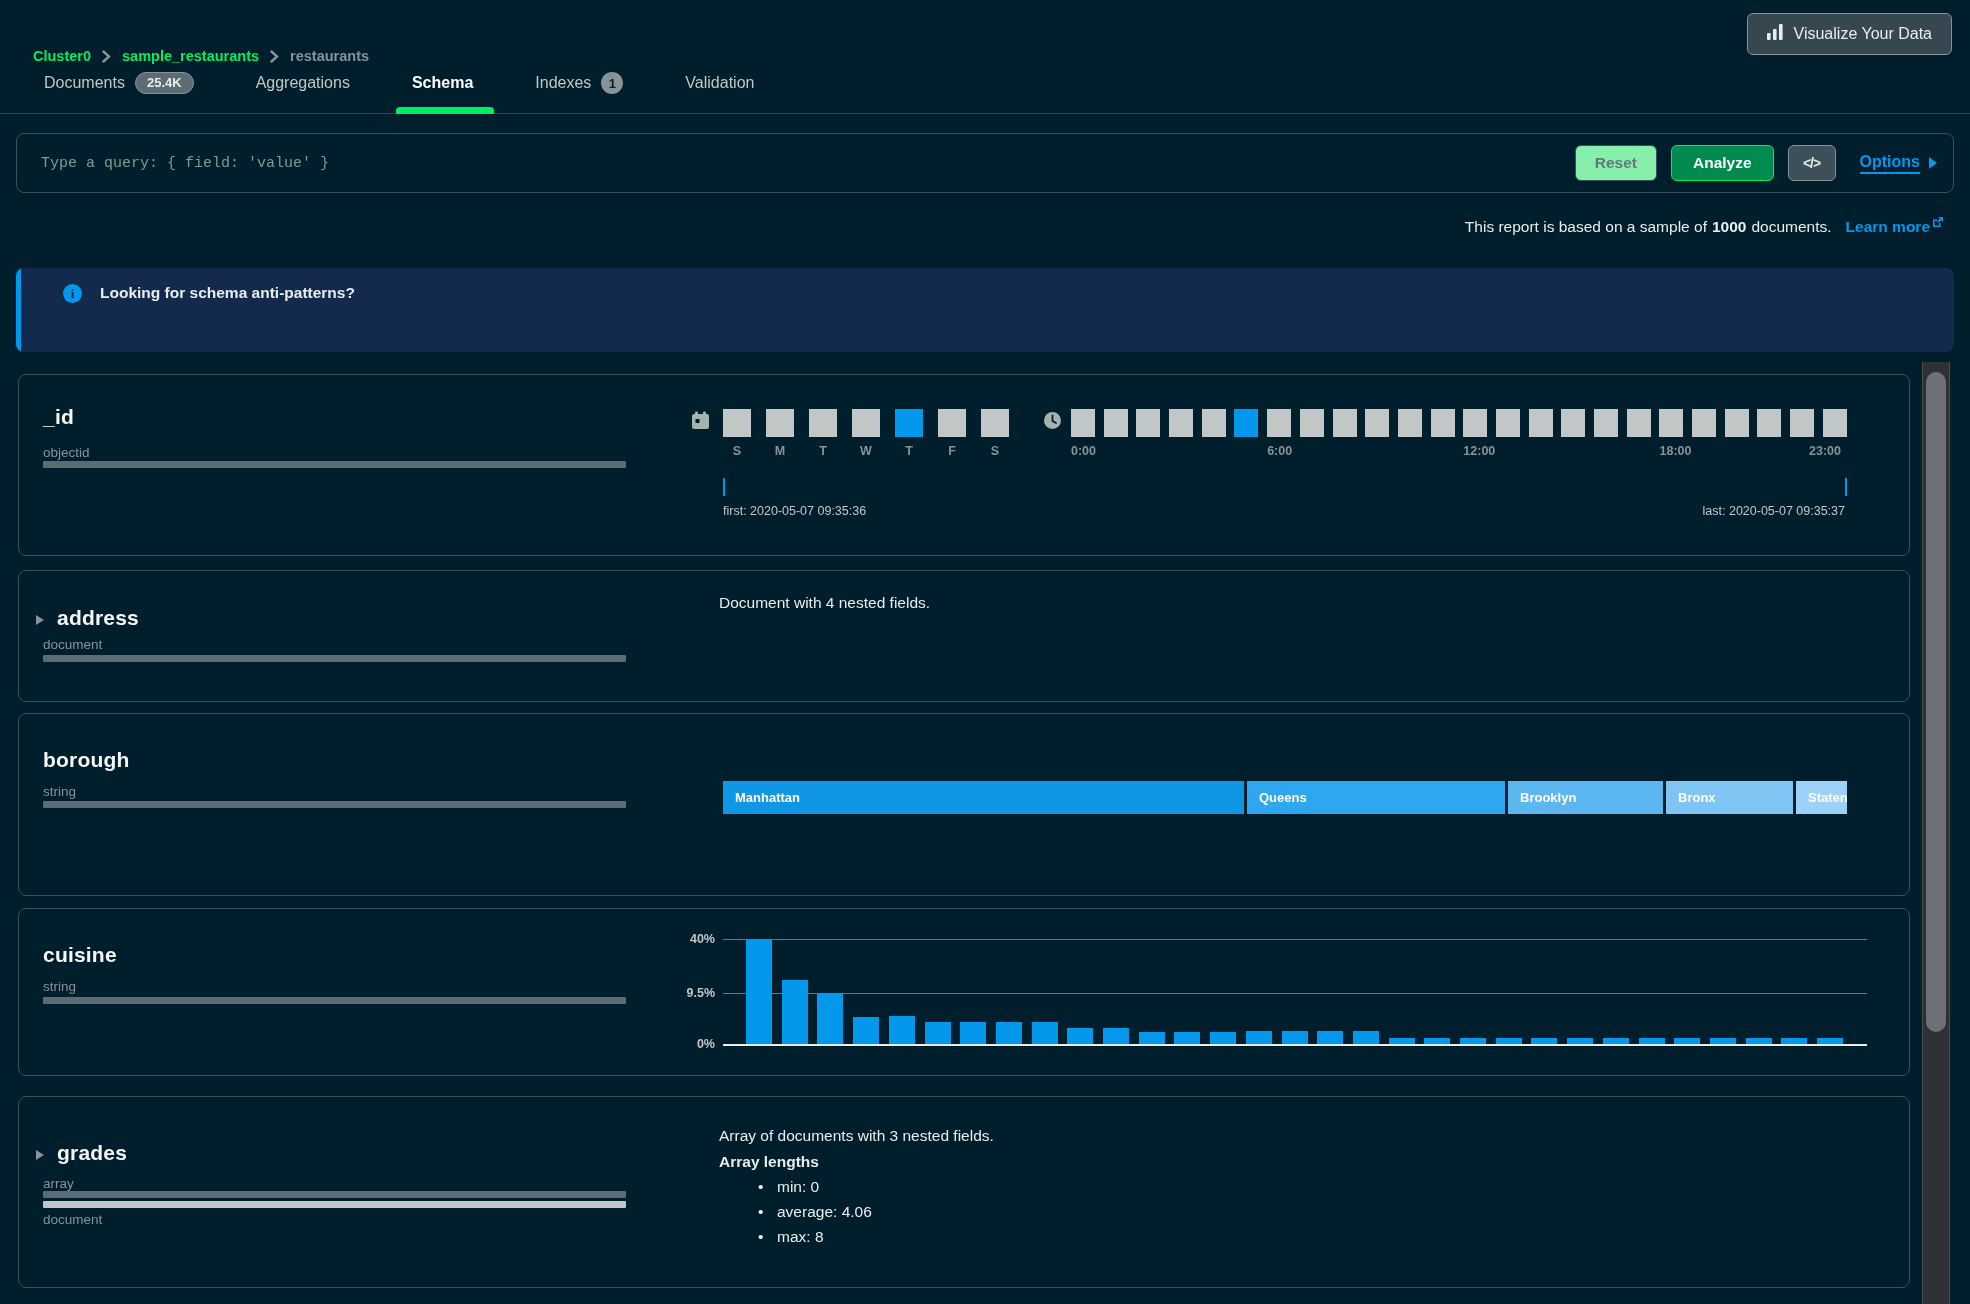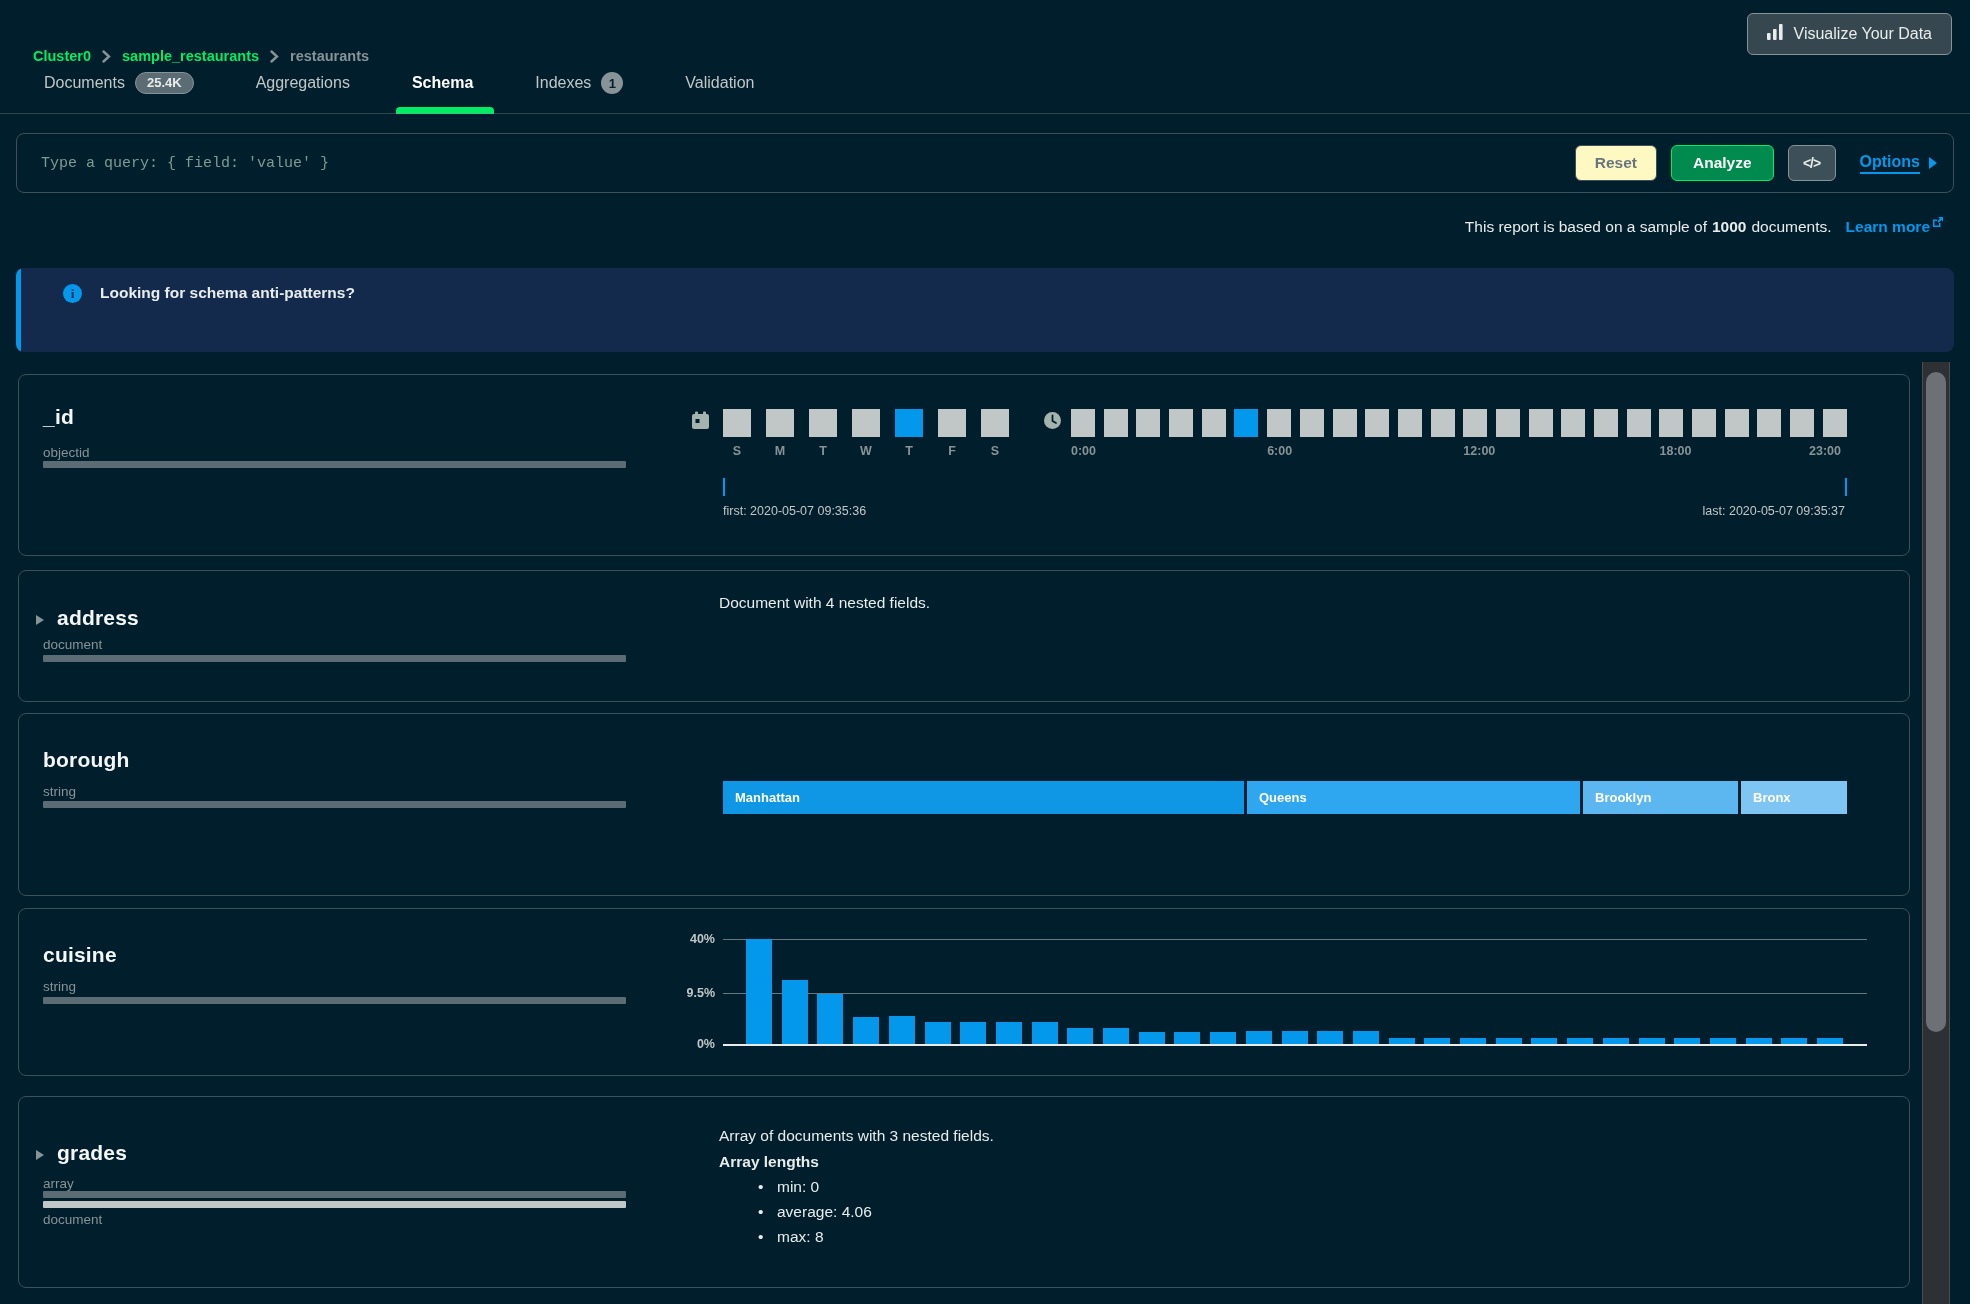--- a/index.html
+++ b/index.html
@@ -32,21 +32,21 @@
   .tab-underline{position:absolute;left:396px;top:107px;width:98px;height:7px;background:#00ED64;
                  border-radius:4px 4px 0 0;}
 
   
   .query-bar{position:absolute;left:16px;top:133px;width:1938px;height:60px;box-sizing:border-box;
              border:1px solid #3D4F58;border-radius:8px;display:flex;align-items:center;
              padding:0 16px 0 22px;}
   .query-input{flex:1;background:transparent;border:none;outline:none;
                font-family:"Liberation Mono","DejaVu Sans Mono",monospace;font-size:15px;color:#7D9B92;}
   .query-input::placeholder{color:#7D9B92;opacity:1;}
-  .reset-btn{height:36px;padding:0 19px;background:#fef9c3;border:1px solid #3D4F58;border-radius:6px;
+  .reset-btn{height:36px;padding:0 19px;background:#86efac;border:1px solid #3D4F58;border-radius:6px;
              color:#67767E;font-size:15.5px;font-weight:bold;cursor:default;margin-left:44px;}
   .analyze-btn{height:36px;margin-left:14px;padding:0 21px;background:#008A4E;border:1.5px solid #00ED64;
                border-radius:6px;color:#FFFFFF;font-size:15.5px;font-weight:bold;cursor:pointer;}
   .code-btn{height:36px;width:48px;margin-left:14px;background:#3D4F58;border:1px solid #889397;
             border-radius:6px;color:#E8EDEB;font-size:14px;font-weight:bold;cursor:pointer;
             display:flex;align-items:center;justify-content:center;letter-spacing:-1px;}
   .options-link{margin-left:24px;display:flex;align-items:center;gap:9px;cursor:pointer;}
   .options-text{color:#0498EC;font-size:16px;font-weight:bold;border-bottom:2px solid #0498EC;padding-bottom:1px;}
   .tri-right{width:0;height:0;border-left:8px solid #0498EC;border-top:6px solid transparent;
              border-bottom:6px solid transparent;}
@@ -305,21 +305,21 @@
     <div class="type-bar" style="top:84px"></div>
     <div class="nested-text" style="top:23px">Document with 4 nested fields.</div>
   </div>
 
   <div class="card card-borough">
     <div class="field-name" style="top:34px">borough</div>
     <div class="field-type" style="top:70px">string</div>
     <div class="type-bar" style="top:87px"></div>
     <div class="borough-row" id="borough-chart">
         <div class="borough-seg" style="width: 521px; background: rgb(15, 150, 228);">Manhattan</div>
-        <div class="borough-seg" style="width: 333px; background: rgb(46, 166, 240);">Queens</div>
+        <div class="borough-seg" style="width: 258px; background: rgb(46, 166, 240);">Queens</div>
         <div class="borough-seg" style="width: 155px; background: rgb(92, 183, 241);">Brooklyn</div>
         <div class="borough-seg" style="width: 127px; background: rgb(126, 197, 244);">Bronx</div>
         <div class="borough-seg" style="width: 200px; background: rgb(156, 210, 247);">Staten Island</div>
       </div>
   </div>
 
   <div class="card card-cuisine">
     <div class="field-name" style="top:34px">cuisine</div>
     <div class="field-type" style="top:70px">string</div>
     <div class="type-bar" style="top:88px"></div>

